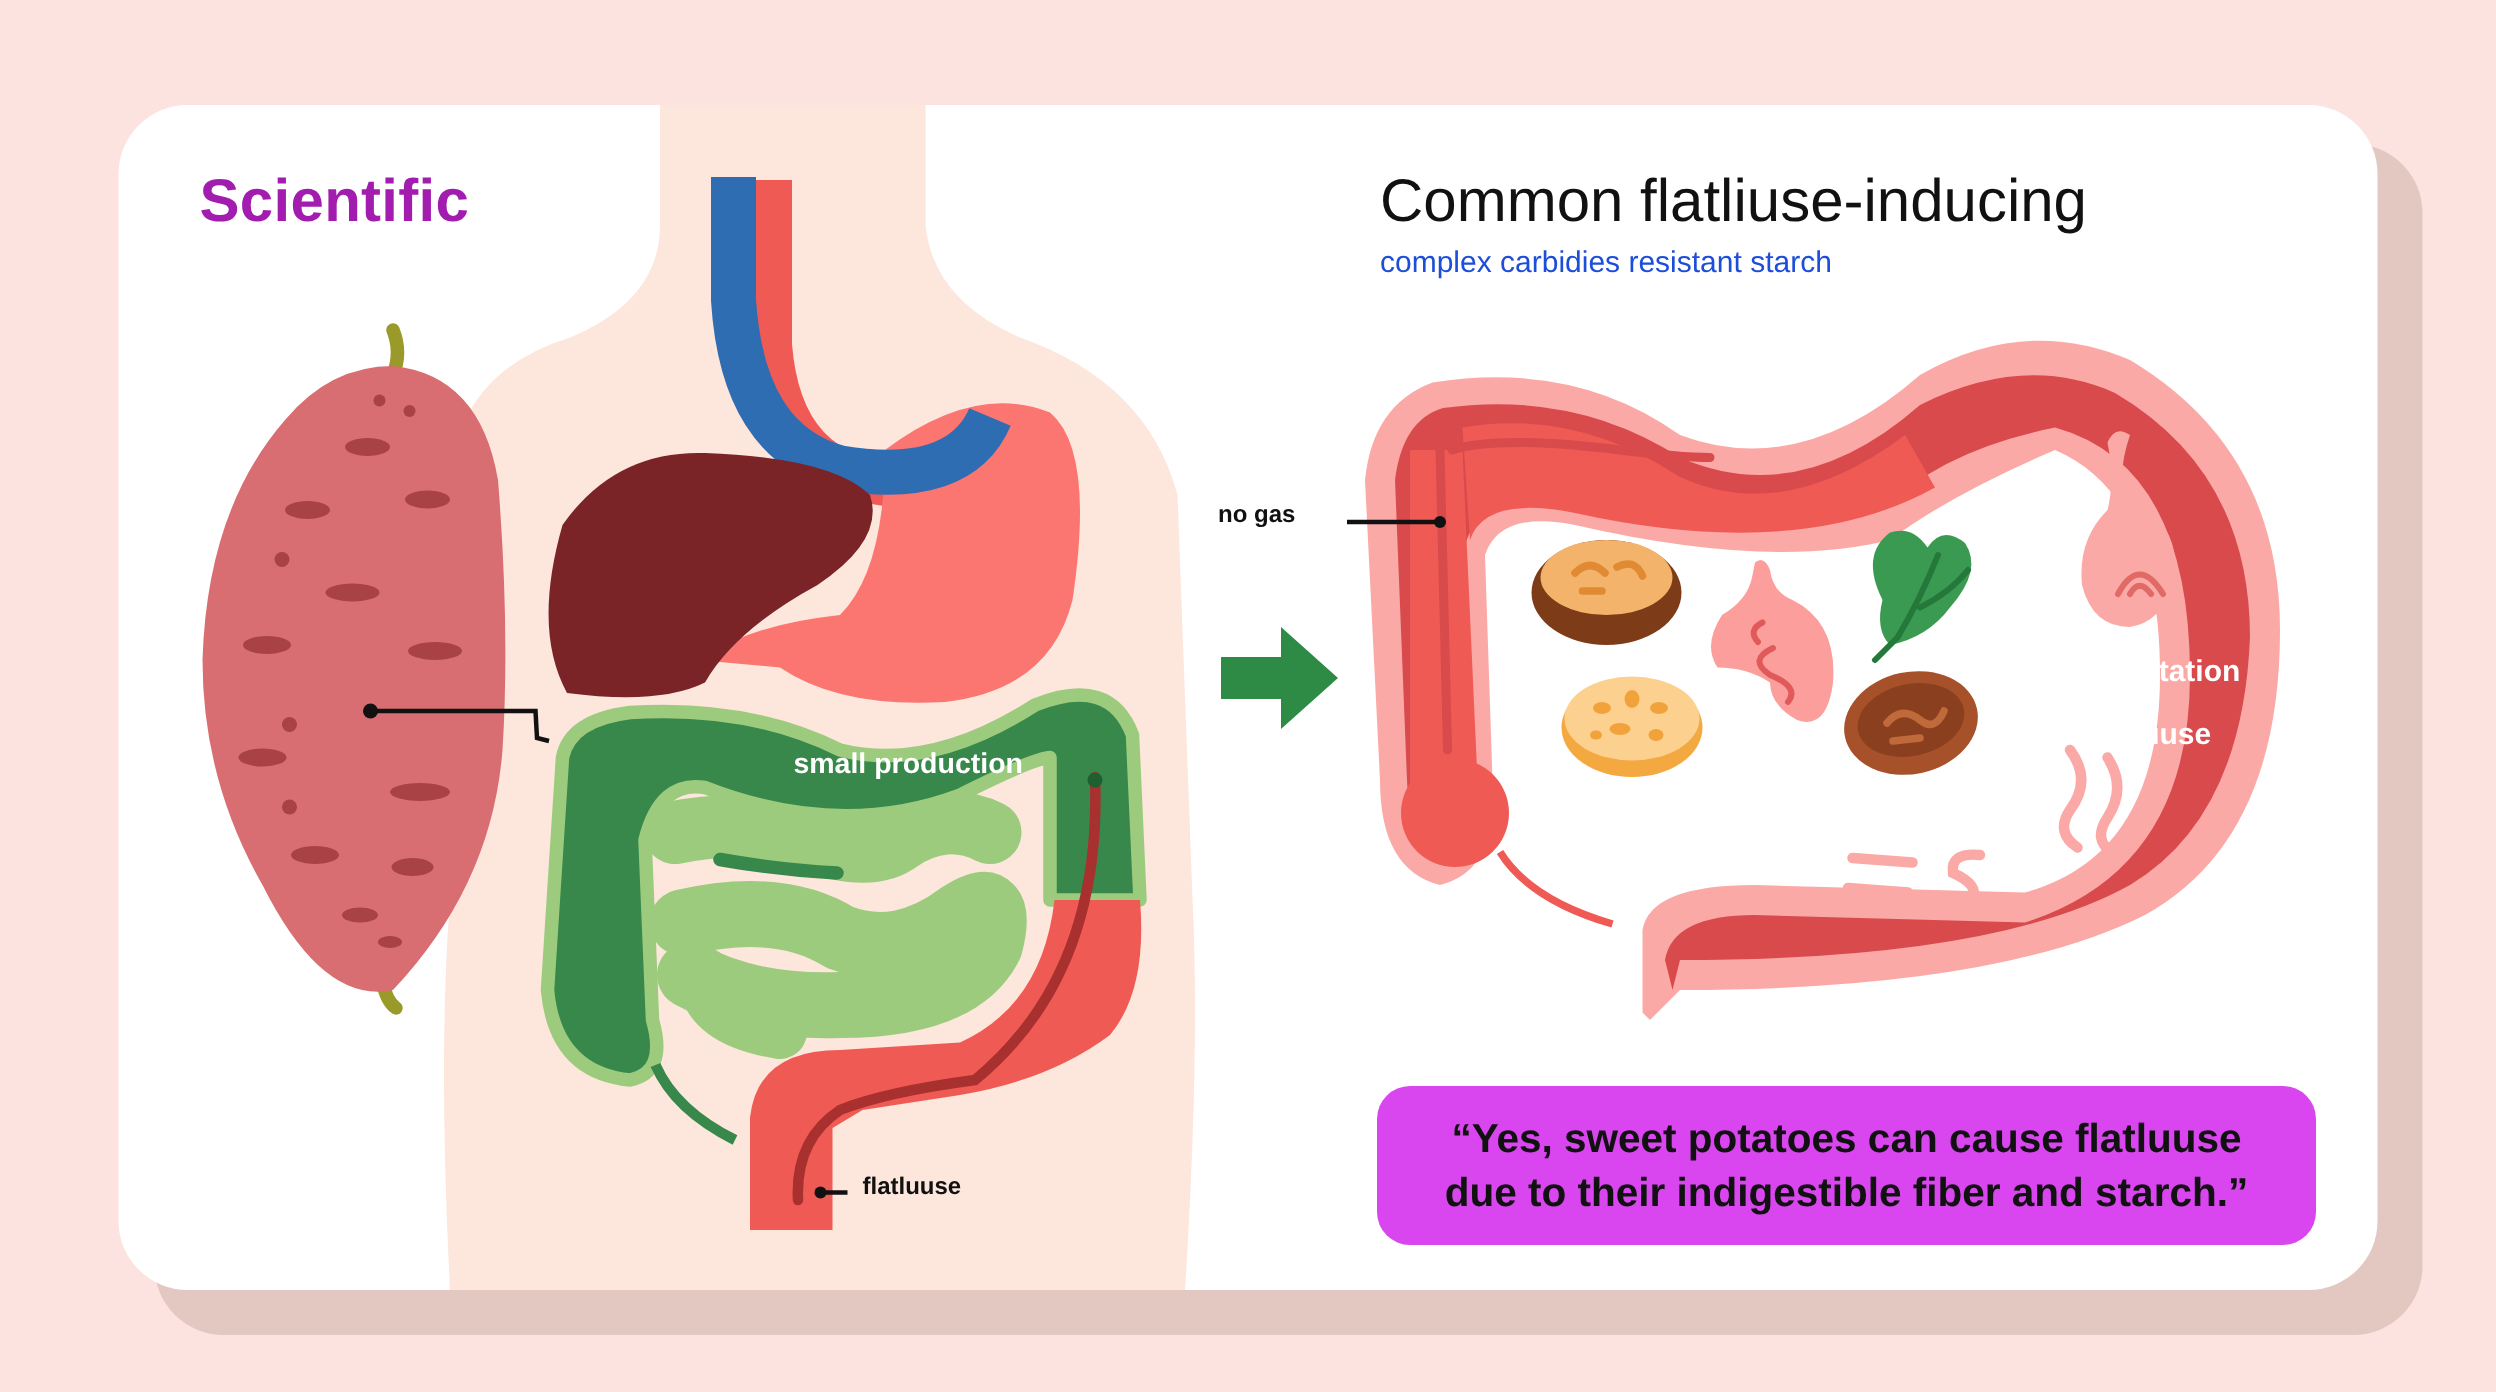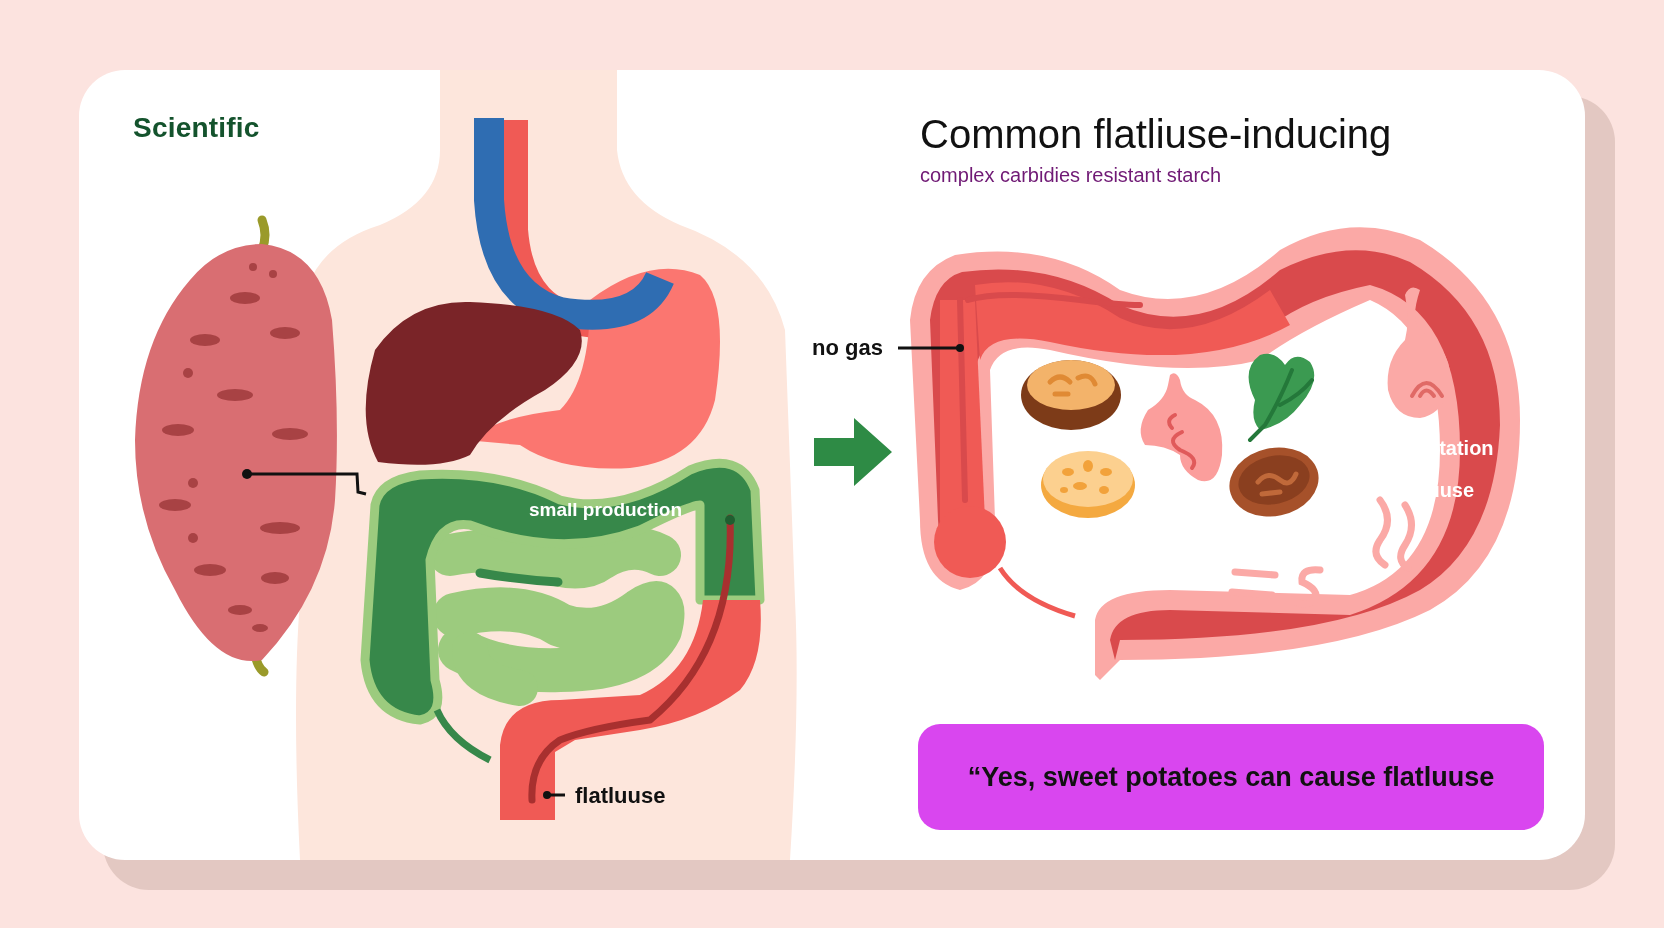--- a/index.html
+++ b/index.html
@@ -13,32 +13,32 @@
     position: absolute; left: 103px; top: 96px; width: 1512px; height: 794px;
     background: #e3c8c2; border-radius: 46px;
   }
   .card {
     position: absolute; left: 79px; top: 70px; width: 1506px; height: 790px;
     background: #ffffff; border-radius: 46px; overflow: hidden;
   }
   svg.scene { position: absolute; left: 0; top: 0; }
   .title-left {
     position: absolute; left: 133px; top: 112px;
-    font-size: 28px; font-weight: 700; color: #14532d; letter-spacing: 0.2px;
+    font-size: 40px; font-weight: 700; color: #a21caf; letter-spacing: 0.2px;
   }
   .title-right {
     position: absolute; left: 920px; top: 112px;
     font-size: 40px; font-weight: 400; color: #111;
   }
   .subtitle-right {
     position: absolute; left: 920px; top: 164px;
-    font-size: 20px; color: #701a75;
+    font-size: 20px; color: #1d4ed8;
   }
   .label {
-    position: absolute; font-weight: 700; color: #111; font-size: 22px;
+    position: absolute; font-weight: 700; color: #111; font-size: 16px;
   }
   .label-white {
     position: absolute; font-weight: 700; color: #fff; text-align: center;
   }
   .quote-box {
     position: absolute; left: 918px; top: 724px; width: 626px; height: 106px;
     background: #d946ef; border-radius: 22px;
     display: flex; align-items: center; justify-content: center;
   }
   .quote-text {
@@ -203,14 +203,15 @@
 <div class="label" style="left:812px; top:335px;">no gas</div>
 
 <div class="label-white" style="left:1368px; top:438px; width:130px; font-size:20px; line-height:21px;">
   <div>fermentation y</div>
   <div>flatluuse</div>
 </div>
 
 <div class="quote-box">
   <div class="quote-text">
     <div>“Yes, sweet potatoes can cause flatluuse</div>
+    <div>due to their indigestible fiber and starch.”</div>
   </div>
 </div>
 
 </body></html>

